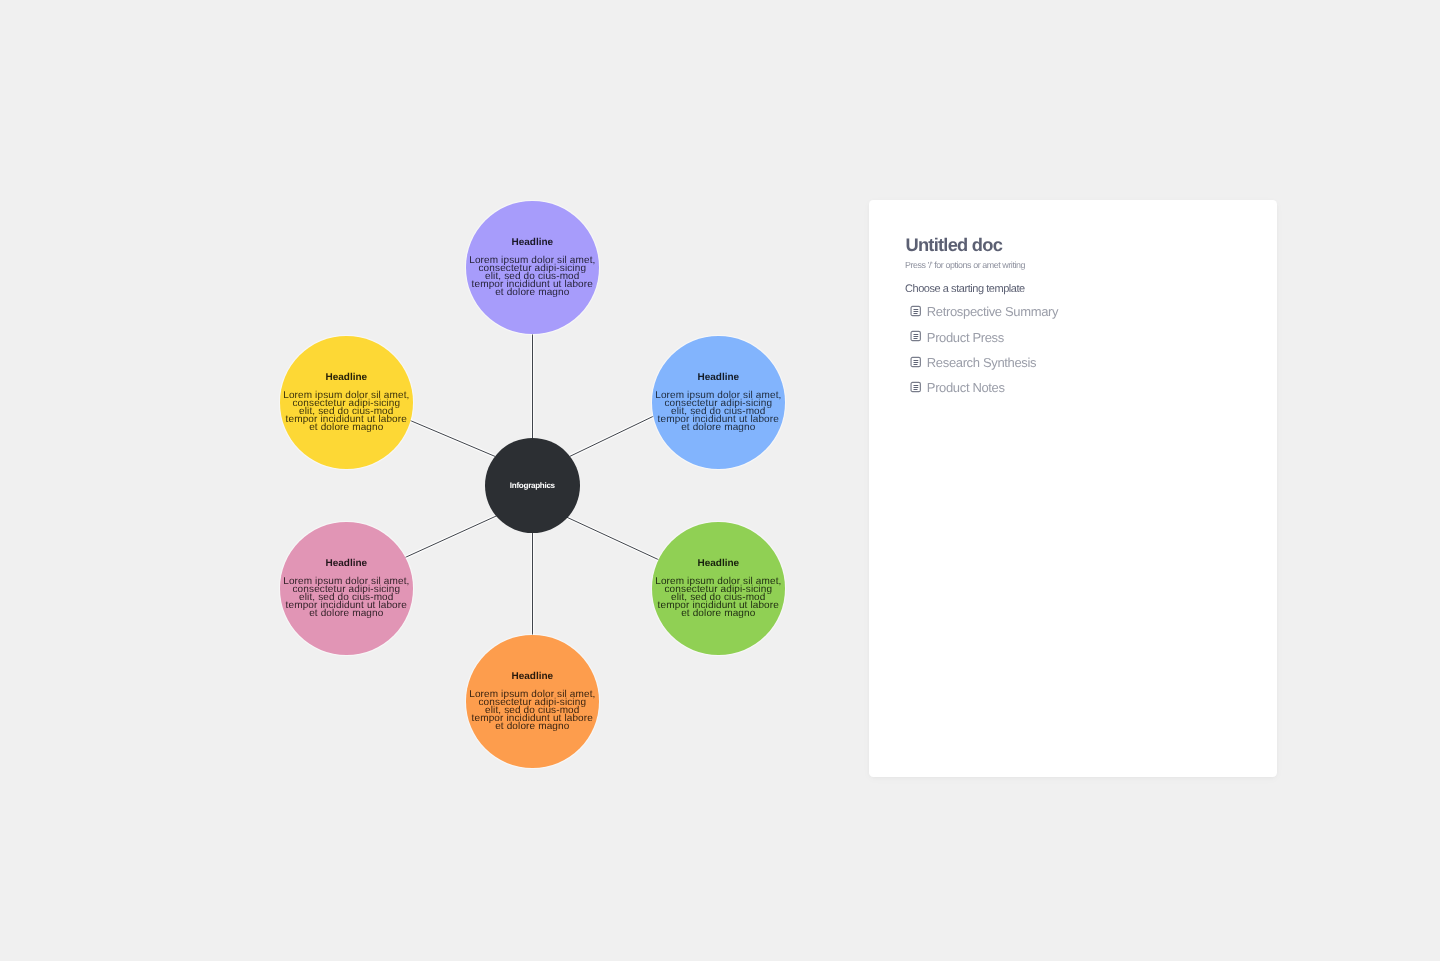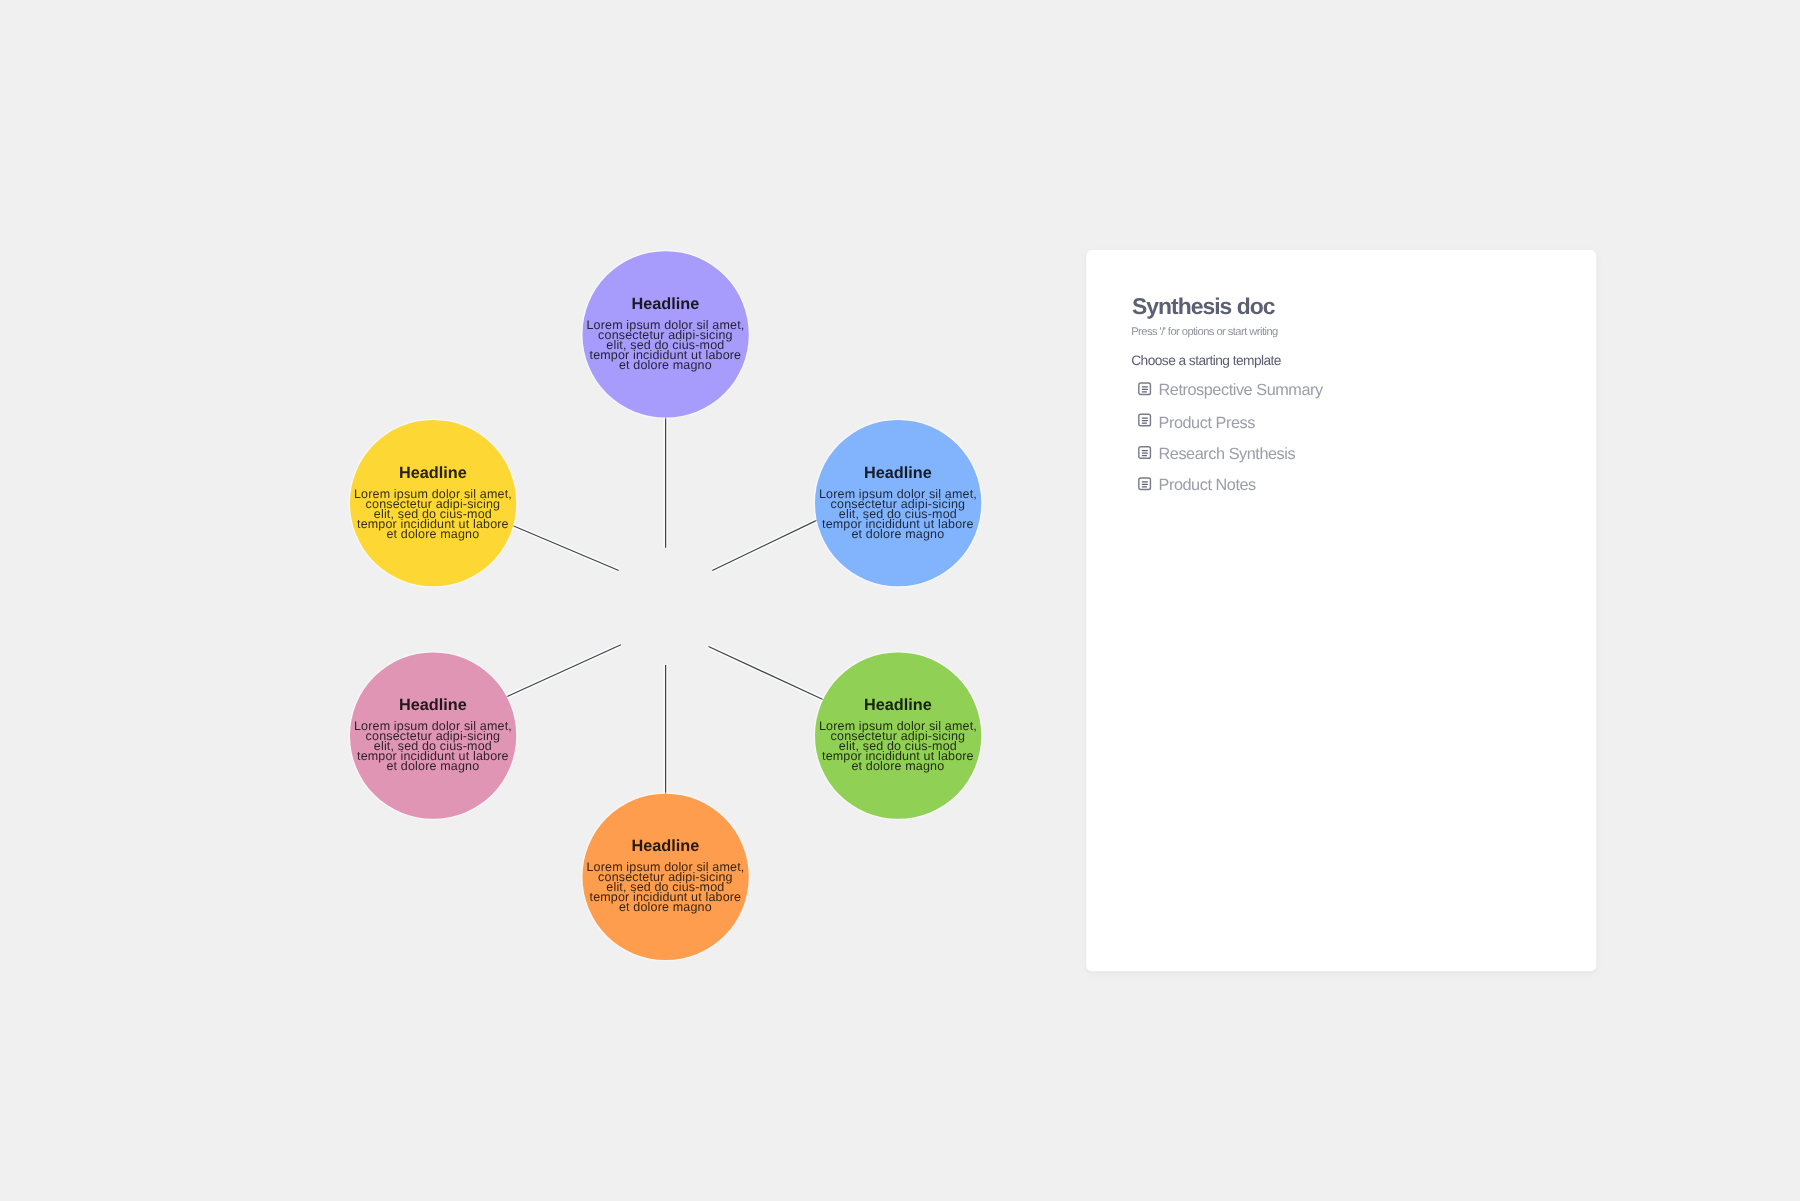--- a/index.html
+++ b/index.html
@@ -28,21 +28,21 @@
     display: flex;
     flex-direction: column;
     align-items: center;
     justify-content: center;
     box-sizing: border-box;
     text-align: center;
     width: 132.6px; height: 132.6px;
   }
   .node .hl {
     color: var(--hl);
-    font-size: 13px;
+    font-size: 10px;
     font-weight: 700;
     letter-spacing: 0.0px;
     line-height: 9px;
   }
   .node .body {
     color: var(--bd);
     font-size: 10px;
     letter-spacing: 0.13px;
     text-indent: 0.13px;
     line-height: 8.1px;
@@ -195,25 +195,28 @@
 
     <div class="node n-yellow" style="left: 279.9px; top: 335.9px; width: 132.6px; height: 132.6px; background: rgb(253, 216, 53); --hl: #282208; --bd: #3a310c;">
       <div class="hl">Headline</div>
       <div class="body">Lorem ipsum dolor sil amet,
 consectetur adipi-sicing
 elit, sed do cius-mod
 tempor incididunt ut labore
 et dolore magno</div>
     </div>
 
+    <div class="center-node" style="left: 484.9px; top: 437.6px; width: 95px; height: 95px; background: rgb(44, 47, 51); color: rgb(255, 255, 255);">
+      <span>Infographics</span>
+    </div>
   </div>
 
   <div class="doc-panel" style="background: rgb(255, 255, 255);">
-    <div class="doc-title" style="color: rgb(92, 96, 115);">Synthesis doc</div>
-    <div class="doc-hint" style="color: rgb(143, 146, 159);">Press '/' for options or start writing</div>
+    <div class="doc-title" style="color: rgb(92, 96, 115);">Untitled doc</div>
+    <div class="doc-hint" style="color: rgb(143, 146, 159);">Press '/' for options or amet writing</div>
     <div class="doc-section" style="color: rgb(92, 96, 115);">Choose a starting template</div>
     <div class="tpl-list">
       <div class="tpl-item">
         <svg class="tpl-icon" width="12" height="12" viewBox="0 0 12 12">
           <rect x="1.05" y="1.35" width="9.3" height="9.3" rx="1.5" fill="none" stroke="#787c8a" stroke-width="1.15"></rect>
           <line x1="3.9" y1="4.5" x2="7.85" y2="4.5" stroke="#5e6374" stroke-width="1.05" stroke-linecap="round"></line>
           <line x1="3.9" y1="6.5" x2="7.85" y2="6.5" stroke="#5e6374" stroke-width="1.05" stroke-linecap="round"></line>
           <line x1="3.9" y1="8.5" x2="7.1" y2="8.5" stroke="#5e6374" stroke-width="1.05" stroke-linecap="round"></line>
         </svg>
         <span class="lbl" style="color: rgb(155, 158, 169);">Retrospective Summary</span>

